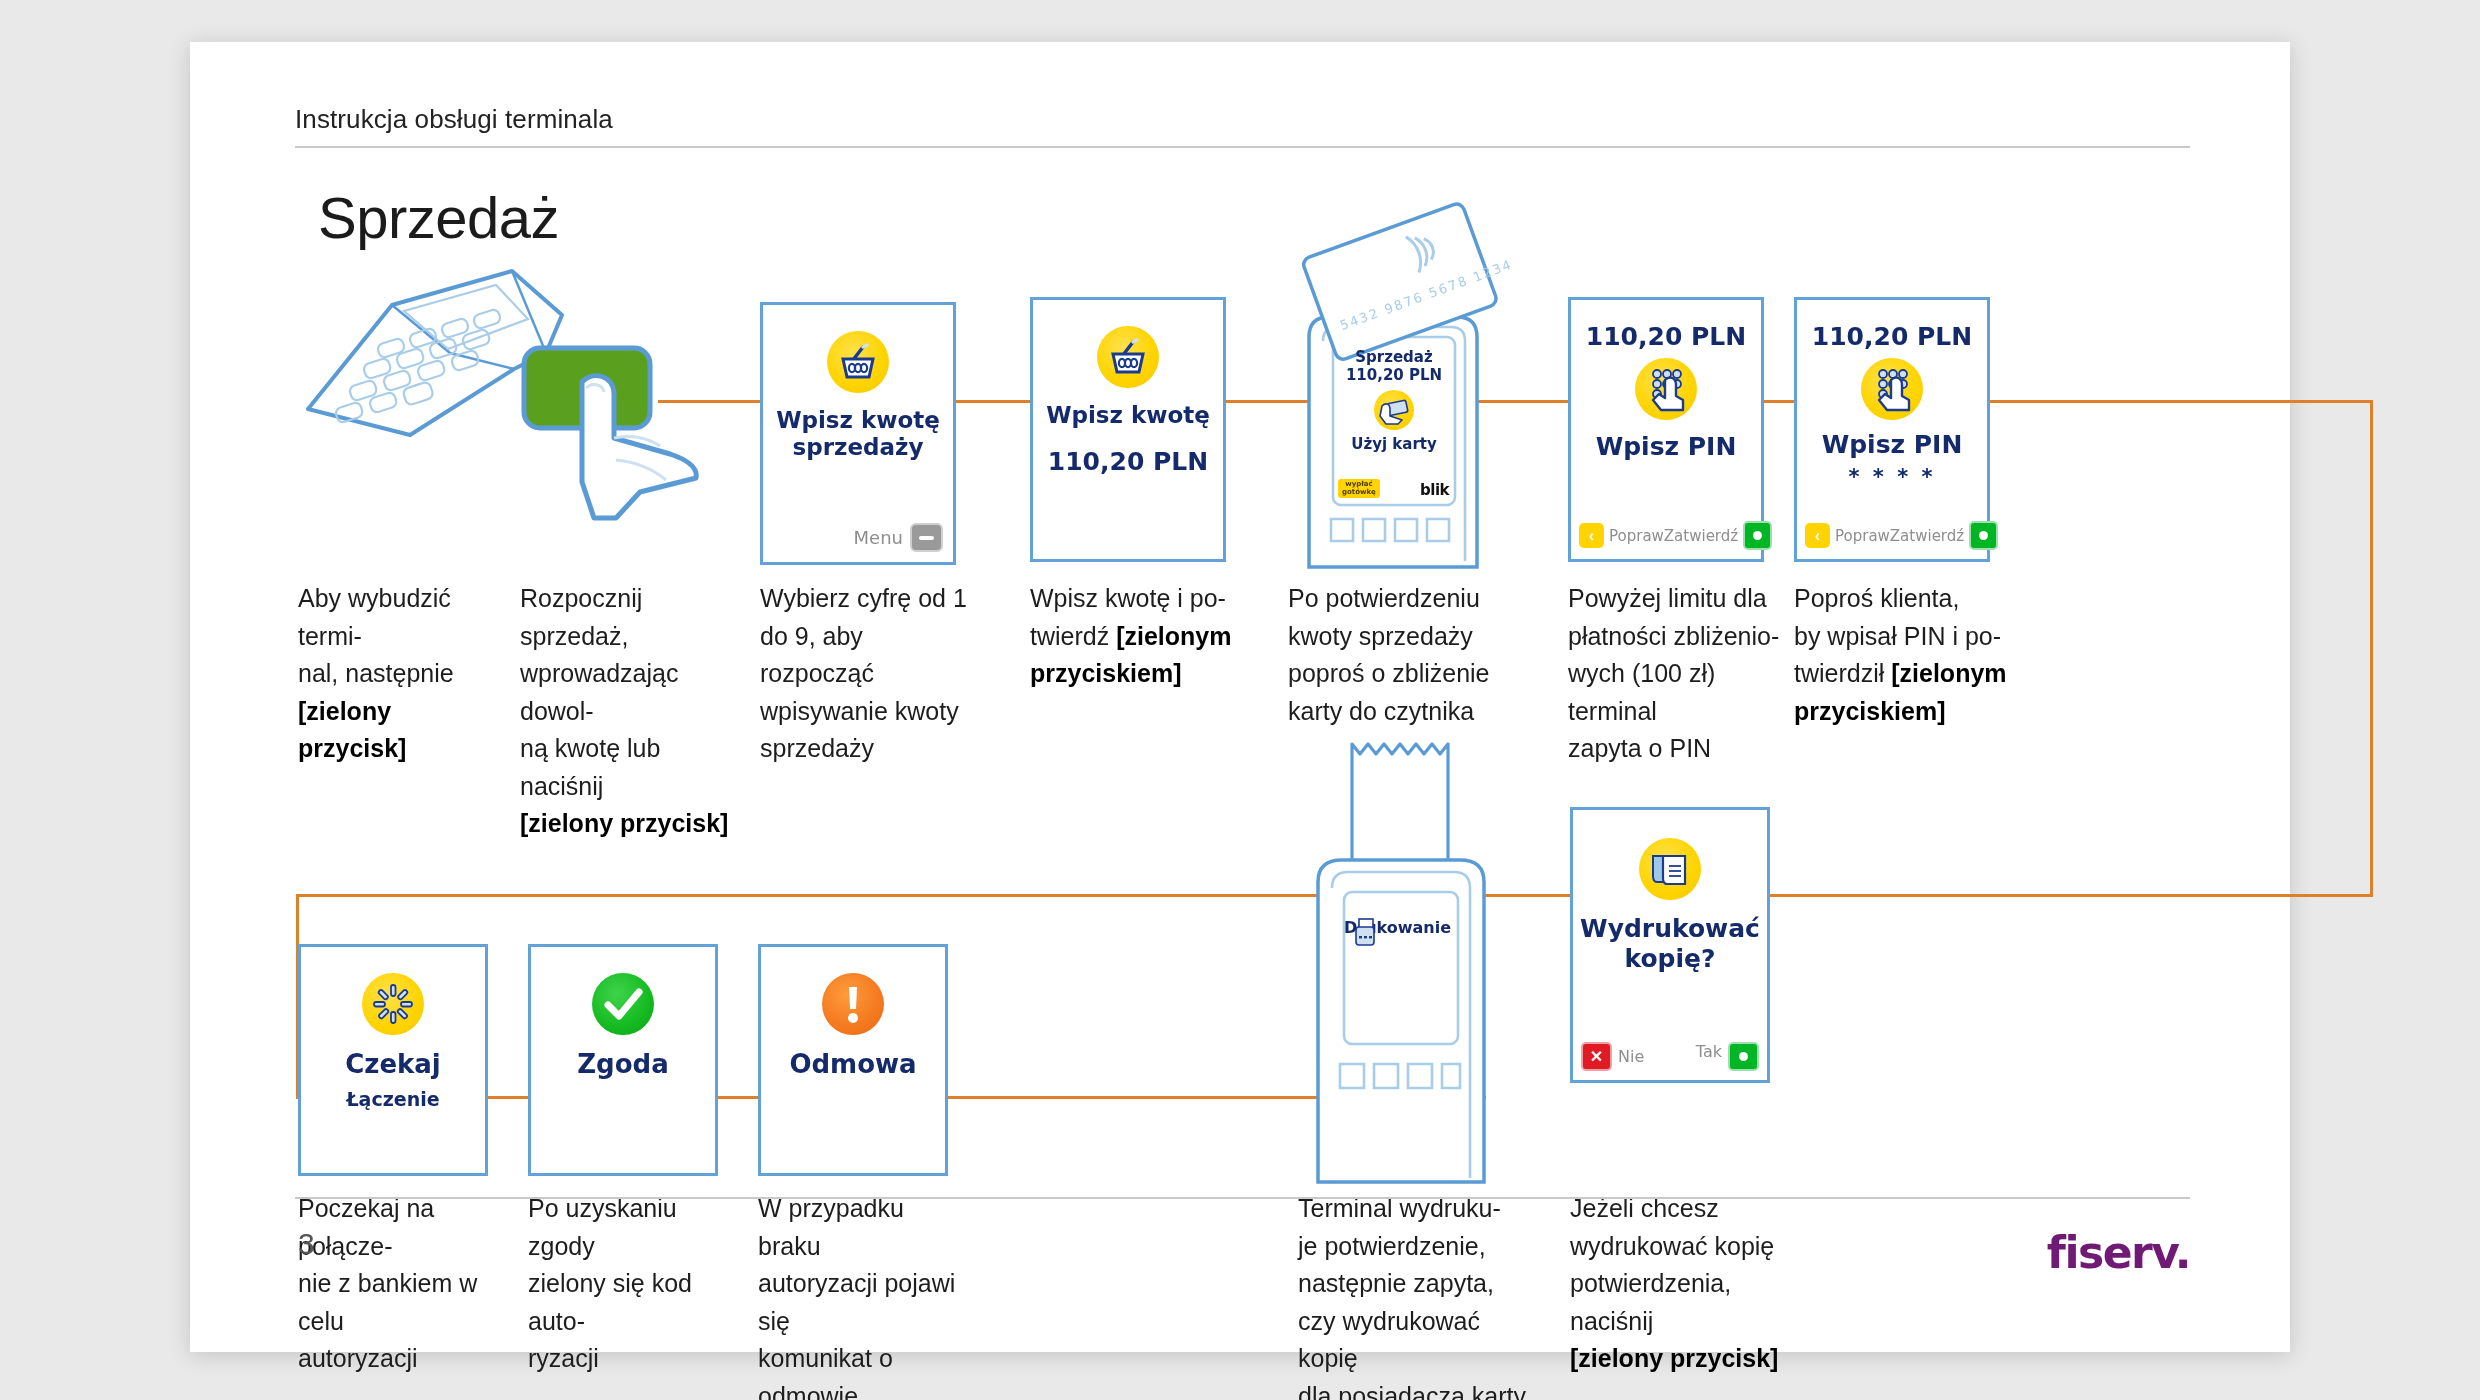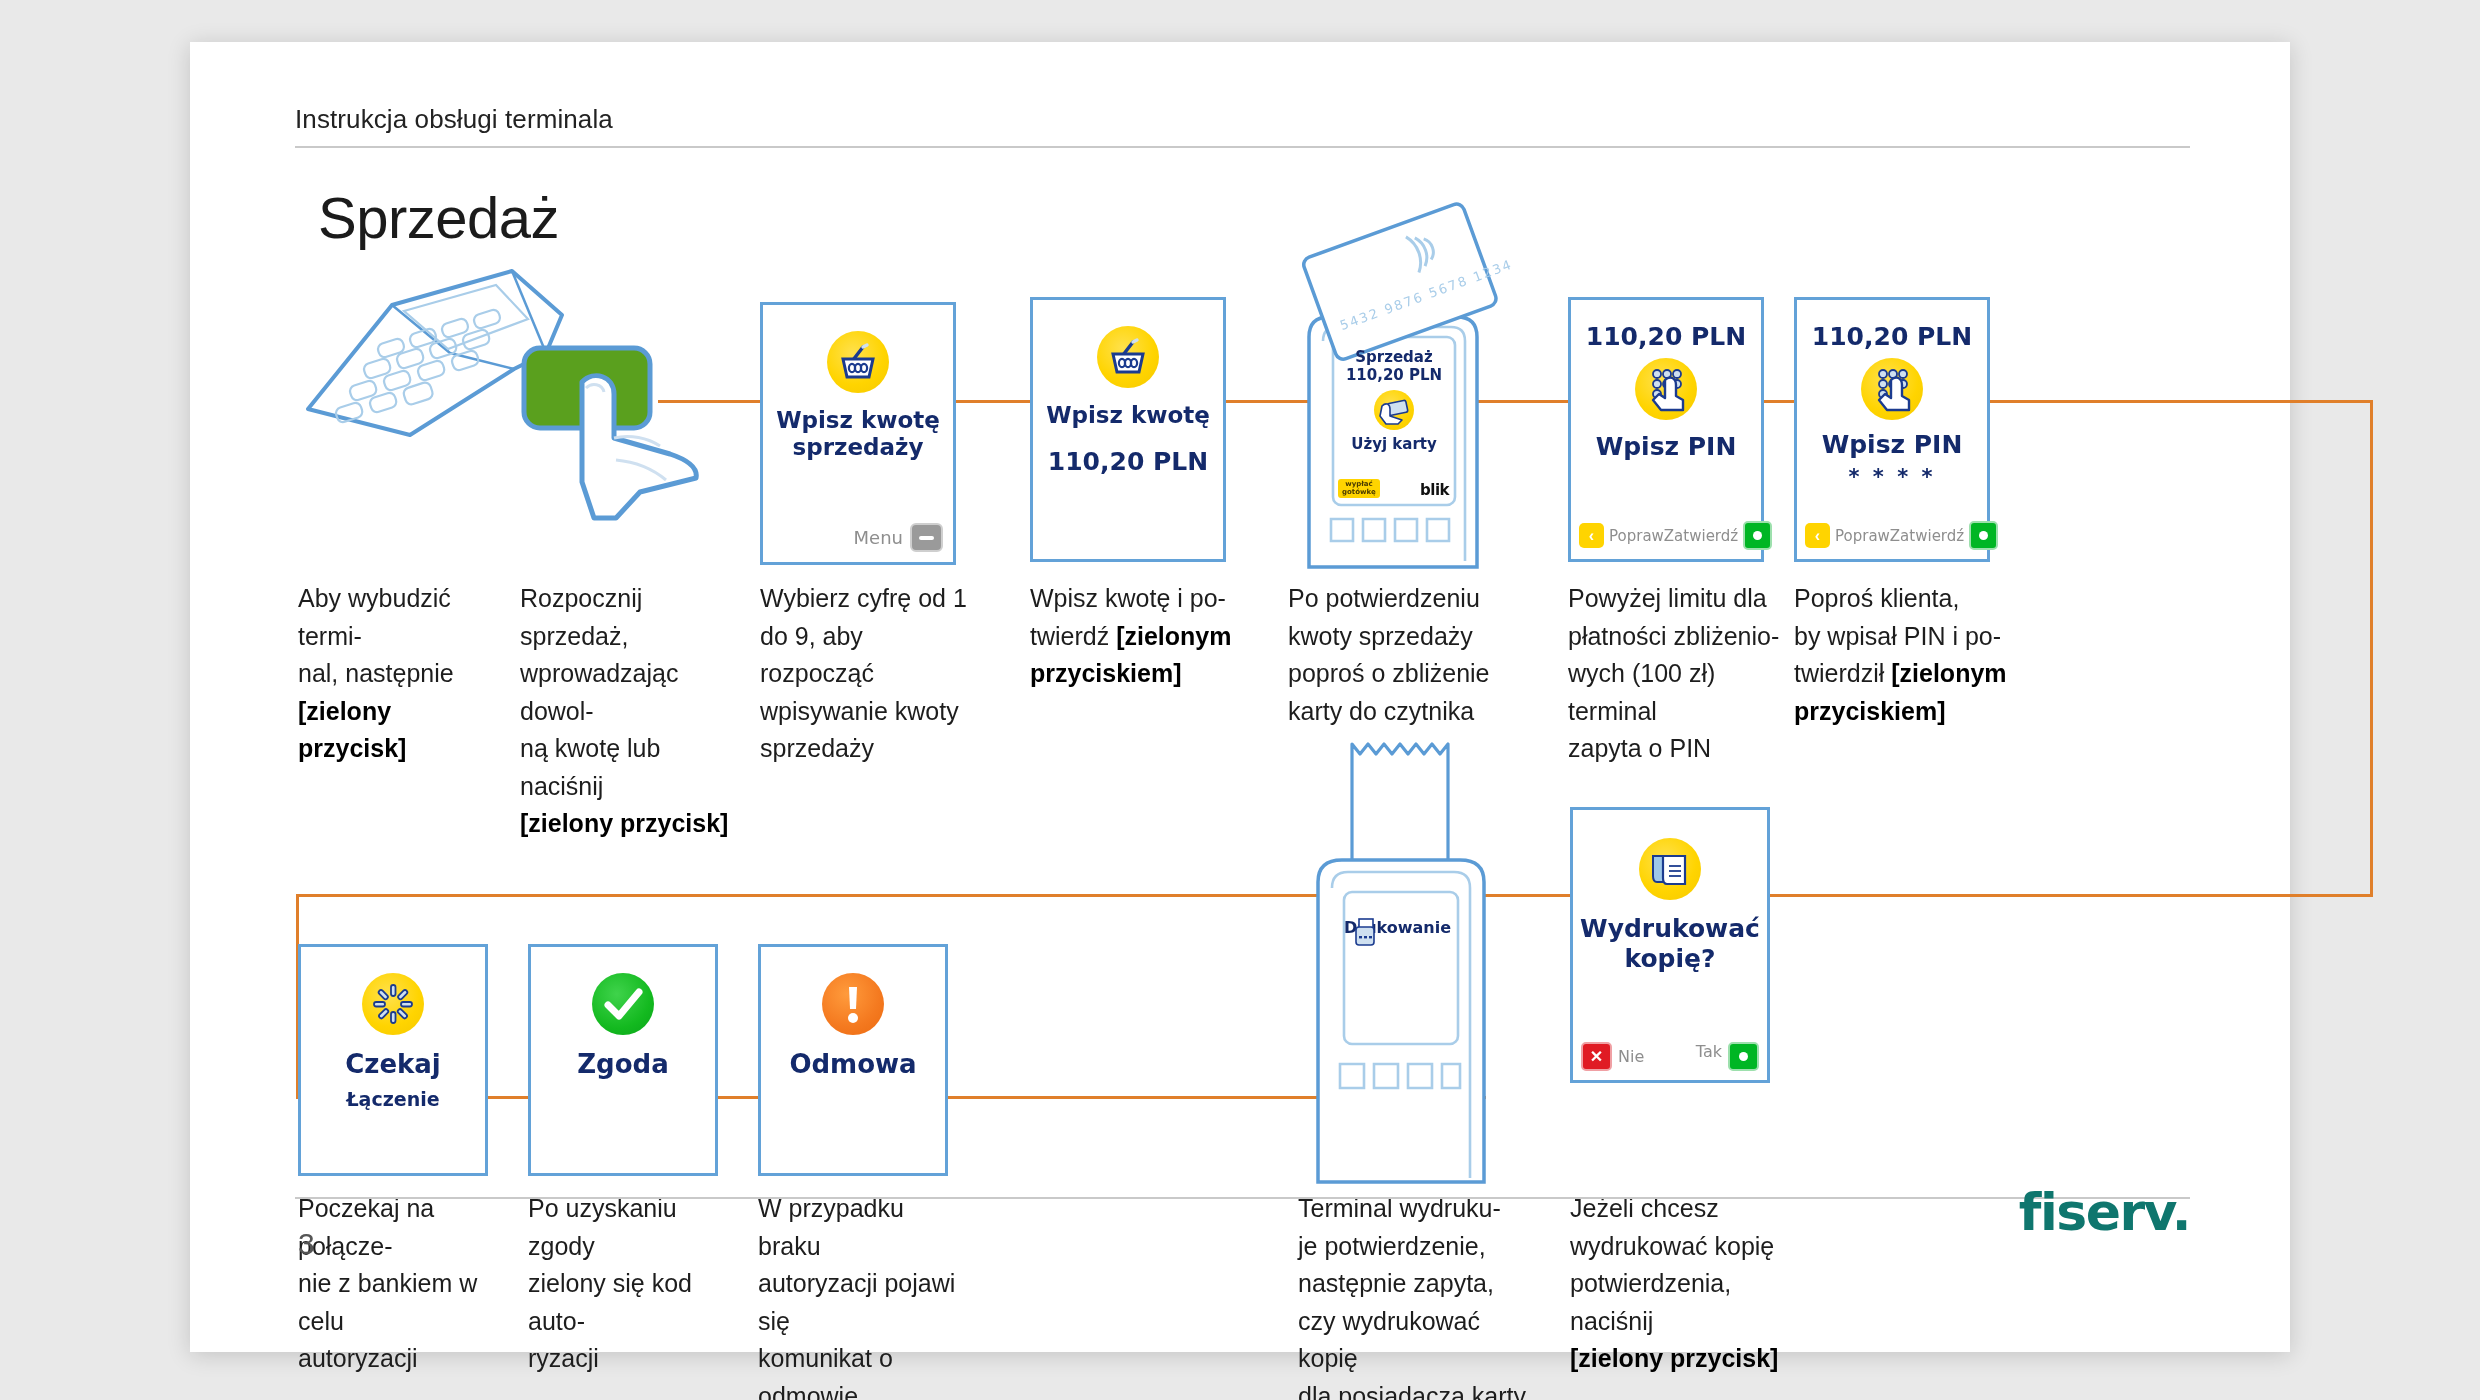--- a/index.html
+++ b/index.html
@@ -38,22 +38,22 @@
     margin:0 auto;position:relative;
   }
 
   .lbl{position:absolute;font-size:25px;line-height:1.5;color:#1d1d1d;}
   .lbl b{font-weight:bold;color:#000;margin-top:40px;}
 
   
   .ftr-rule{position:absolute;left:105px;top:1155px;width:1895px;height:2px;background:#c9c9c9;}
   .pgno{position:absolute;left:108px;top:1185px;font-size:30px;color:#555;}
   .logo{
-    position:absolute;right:100px;top:1140px;color:#0f766e;
-    font-family:"DejaVu Sans",sans-serif;font-weight:bold;font-size:52px;letter-spacing:-1.5px;
+    position:absolute;right:100px;top:1185px;color:#701a75;
+    font-family:"DejaVu Sans",sans-serif;font-weight:bold;font-size:44px;letter-spacing:-1.5px;
   }
 
   svg{display:block;overflow:visible;}
 </style>
 </head>
 <body>
 
 <div class="page">
 
   <div class="hdr">

